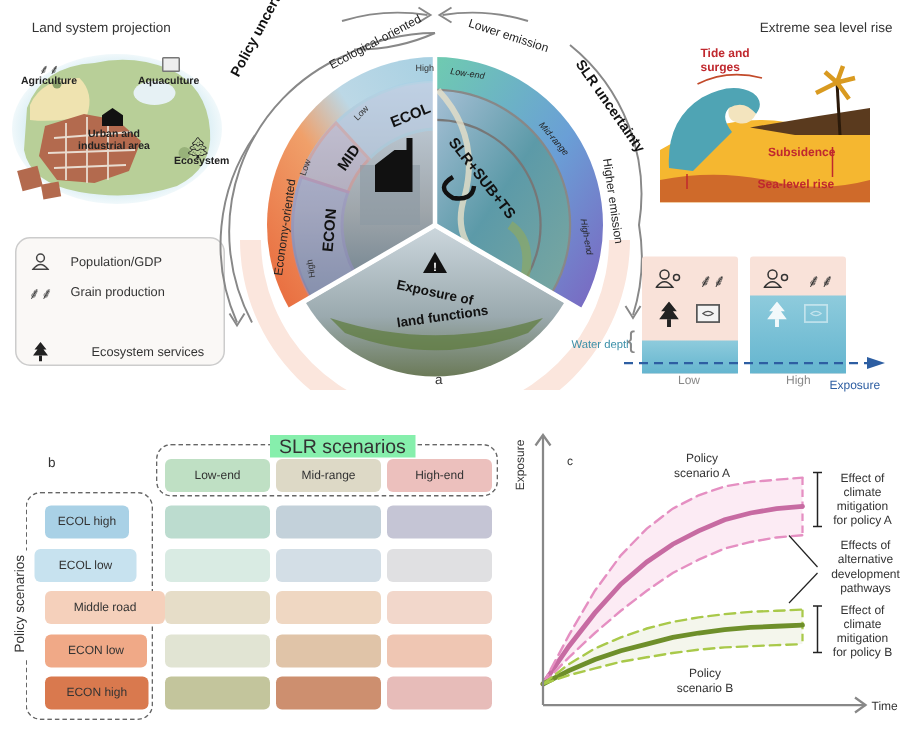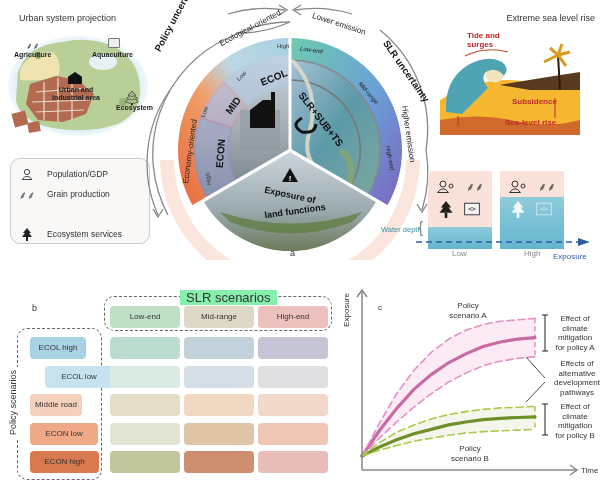--- a/index.html
+++ b/index.html
@@ -18,21 +18,21 @@
   
   .expo-panel { width: 64px; height: 78px; background: #f9e2d9; border-radius: 2px; }
   .water { background: linear-gradient(180deg,#8ecbdc,#64b5cf); }
   
   .cell { position: absolute; height: 22px; border-radius: 4px; font-size: 8px; text-align: center; line-height: 22px; color: #333; }
   .dash-box { position: absolute; border: 1.2px dashed #666; border-radius: 10px; }
 </style>
 </head>
 <body>
 
-<div class="abs map-title">Urban system projection</div>
+<div class="abs map-title">Land system projection</div>
 
 <svg class="abs island" viewBox="0 0 140 104">
   <defs>
     <radialGradient id="seaG" cx="50%" cy="50%" r="55%">
       <stop offset="70%" stop-color="#cfe9f1"></stop>
         <stop offset="100%" stop-color="#ffffff"></stop>
     </radialGradient>
   </defs>
   <ellipse cx="70" cy="54" rx="70" ry="50" fill="url(#seaG)"></ellipse>
   <path d="M10 40 Q20 12 55 10 Q80 4 105 14 Q130 26 132 55 Q134 80 110 92 Q80 102 45 96 Q12 90 8 68 Z" fill="#b8cf98"></path>
@@ -68,21 +68,21 @@
           <circle cx="6" cy="4" r="2.6" fill="none" stroke="#444"></circle>
           <path d="M1 11.5 Q6 5 11 11.5 Z" fill="none" stroke="#444"></path>
         </svg>
     </span>
     <span>Population/GDP</span>
   </div>
   <div class="legend-item" style="top:28px;">
     <span class="ic" style="font-size:11px;color:#444;">⸙⸙</span>
     <span>Grain production</span>
   </div>
-  <div class="legend-item" style="top:68px;">
+  <div class="legend-item" style="top:68px;gap:14px;">
     <span class="ic">
       <svg width="12" height="13" viewBox="0 0 12 13">
           <path d="M6 0 L10 5 L8 5 L11 9 L1 9 L4 5 L2 5 Z" fill="#222"></path>
           <rect x="5" y="9" width="2" height="4" fill="#222"></rect>
         </svg>
     </span>
     <span>Ecosystem services</span>
   </div>
 </div>
 
@@ -267,25 +267,25 @@
 <div class="abs t" style="left:8px;top:438px;font-size:9px;color:#333;transform:rotate(-90deg);transform-origin:left top;white-space:nowrap;background:#fff;padding:0 3px;">Policy scenarios</div>
 
 <div id="grid-b">
     <div class="cell t" style="left: 110px; top: 306px; width: 70px; background: rgb(191, 224, 196);">Low-end</div>
     <div class="cell t" style="left: 184px; top: 306px; width: 70px; background: rgb(221, 217, 198);">Mid-range</div>
     <div class="cell t" style="left: 258px; top: 306px; width: 70px; background: rgb(236, 192, 189);">High-end</div>
     <div class="cell t" style="left: 30px; top: 337px; width: 56px; background: rgb(169, 209, 230);">ECOL high</div>
     <div class="cell" style="left: 110px; top: 337px; width: 70px; background: rgb(188, 220, 207);"></div>
     <div class="cell" style="left: 184px; top: 337px; width: 70px; background: rgb(195, 209, 218);"></div>
     <div class="cell" style="left: 258px; top: 337px; width: 70px; background: rgb(197, 197, 213);"></div>
-    <div class="cell t" style="left: 45px; top: 366px; width: 68px; background: rgb(199, 226, 239);">ECOL low</div>
+    <div class="cell t" style="left: 23px; top: 366px; width: 68px; background: rgb(199, 226, 239);">ECOL low</div>
     <div class="cell" style="left: 110px; top: 366px; width: 70px; background: rgb(217, 235, 227);"></div>
     <div class="cell" style="left: 184px; top: 366px; width: 70px; background: rgb(211, 222, 230);"></div>
     <div class="cell" style="left: 258px; top: 366px; width: 70px; background: rgb(224, 224, 226);"></div>
-    <div class="cell t" style="left: 30px; top: 394px; width: 52px; background: rgb(245, 208, 187);">Middle road</div>
+    <div class="cell t" style="left: 30px; top: 394px; width: 80px; background: rgb(245, 208, 187);">Middle road</div>
     <div class="cell" style="left: 110px; top: 394px; width: 70px; background: rgb(230, 221, 200);"></div>
     <div class="cell" style="left: 184px; top: 394px; width: 70px; background: rgb(239, 215, 194);"></div>
     <div class="cell" style="left: 258px; top: 394px; width: 70px; background: rgb(242, 215, 203);"></div>
     <div class="cell t" style="left: 30px; top: 423px; width: 68px; background: rgb(240, 169, 135);">ECON low</div>
     <div class="cell" style="left: 110px; top: 423px; width: 70px; background: rgb(225, 228, 211);"></div>
     <div class="cell" style="left: 184px; top: 423px; width: 70px; background: rgb(224, 196, 168);"></div>
     <div class="cell" style="left: 258px; top: 423px; width: 70px; background: rgb(239, 198, 179);"></div>
     <div class="cell t" style="left: 30px; top: 451px; width: 69px; background: rgb(217, 121, 78);">ECON high</div>
     <div class="cell" style="left: 110px; top: 451px; width: 70px; background: rgb(195, 197, 156);"></div>
     <div class="cell" style="left: 184px; top: 451px; width: 70px; background: rgb(205, 143, 111);"></div>

